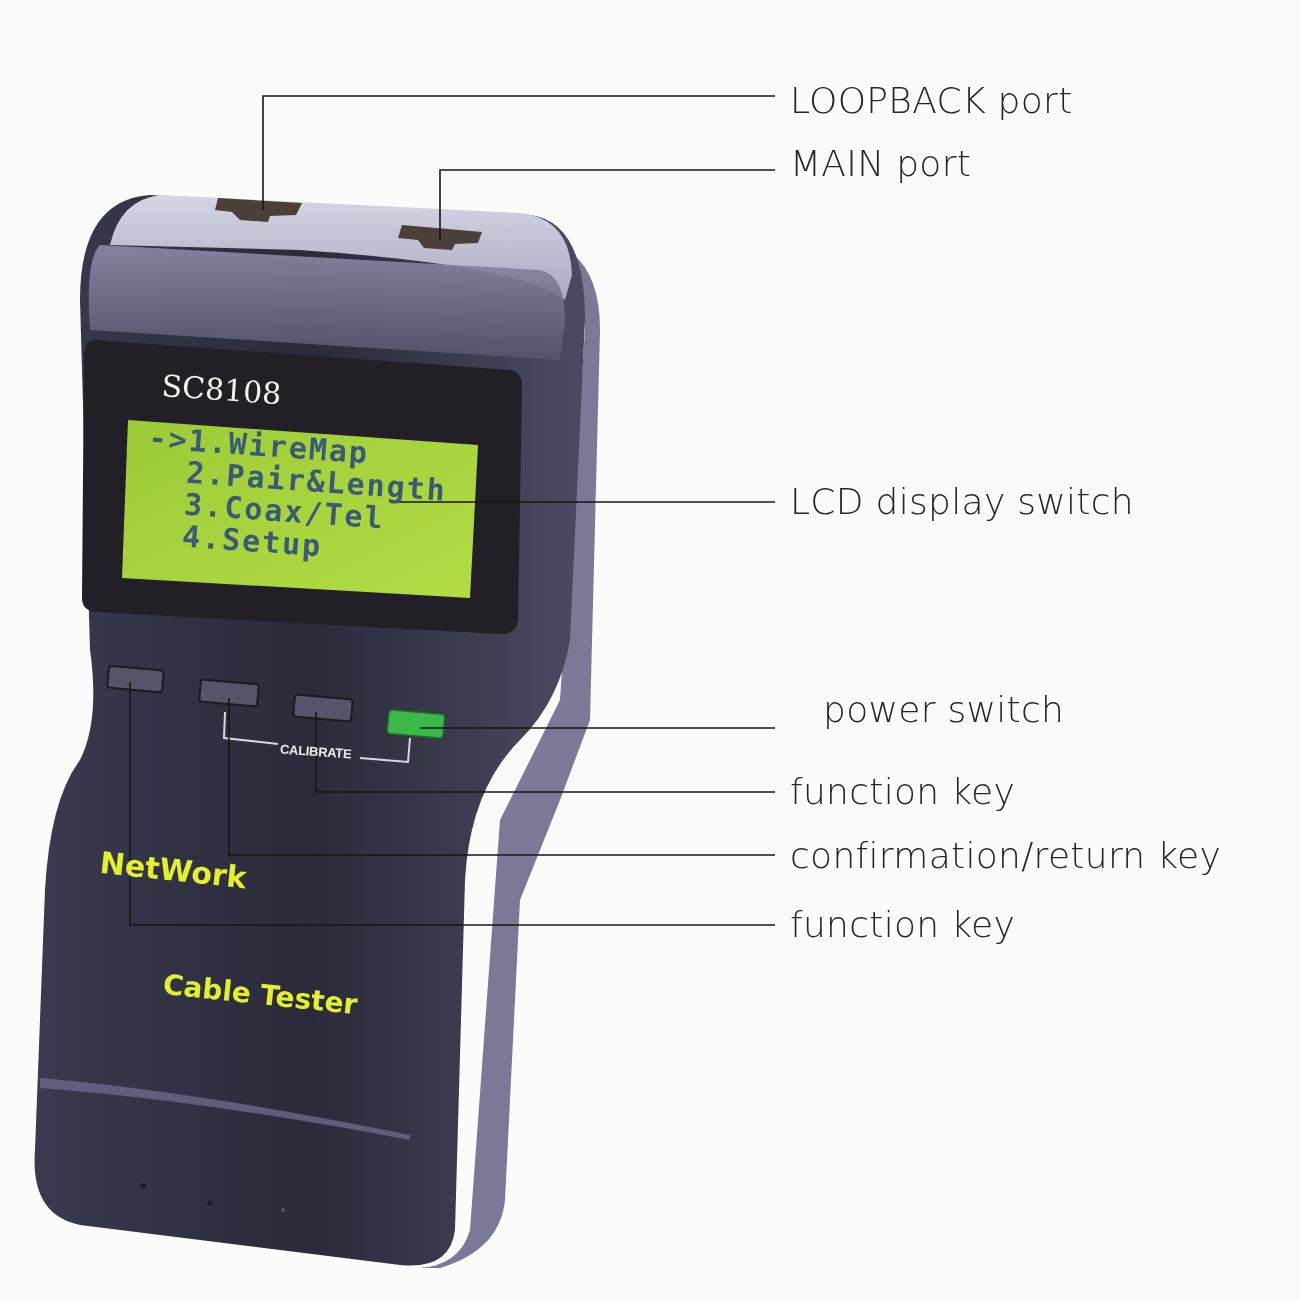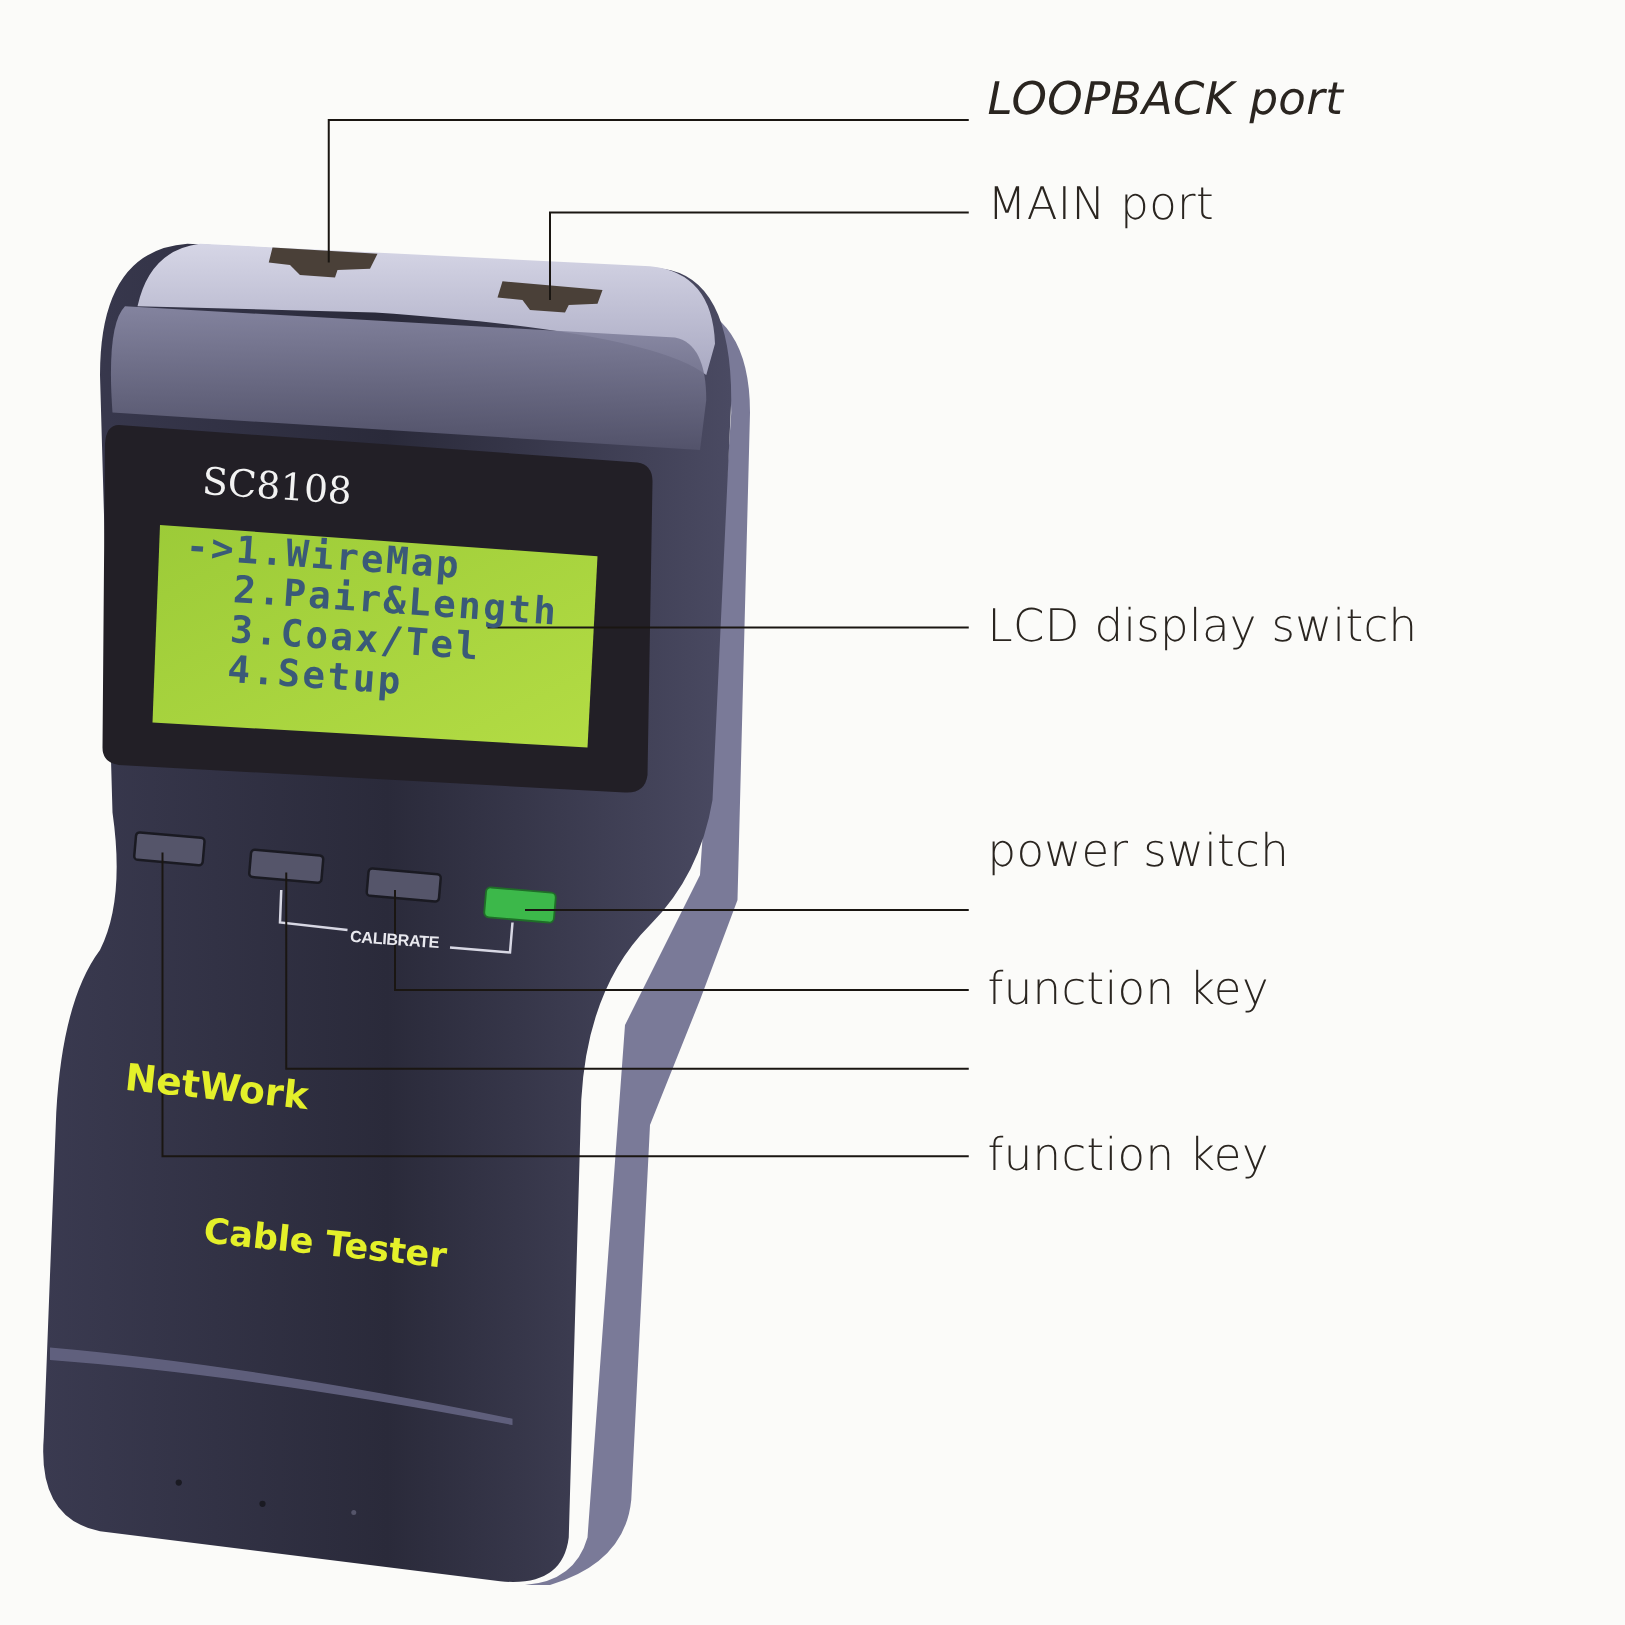--- a/index.html
+++ b/index.html
@@ -113,19 +113,20 @@
   <div class="brand" style="left:102px;top:845px;font-size:30px;transform:rotate(6deg);transform-origin:left top;">NetWork</div>
   <div class="brand" style="left:165px;top:968px;font-size:28px;transform:rotate(6deg);transform-origin:left top;">Cable Tester</div>
 
   <div style="position:absolute;left:215px;top:196px;width:90px;height:28px;"></div>
   <div style="position:absolute;left:398px;top:223px;width:88px;height:28px;"></div>
   <div style="position:absolute;left:106px;top:665px;width:60px;height:30px;"></div>
   <div style="position:absolute;left:198px;top:679px;width:62px;height:30px;"></div>
   <div style="position:absolute;left:292px;top:694px;width:62px;height:30px;"></div>
   <div style="position:absolute;left:386px;top:709px;width:60px;height:32px;"></div>
 
-  <div class="label" style="top:62px;font-style:italic;">LOOPBACK port</div>
+  <div class="label" style="top:83px;">LOOPBACK port</div>
   <div class="label" style="top:146px;">MAIN port</div>
   <div class="label" style="top:484px;">LCD display switch</div>
-  <div class="label" style="top:664px;">power switch</div>
+  <div class="label" style="top:692px;margin-left:33px;">power switch</div>
   <div class="label" style="top:774px;">function key</div>
+  <div class="label" style="top:838px;">confirmation/return key</div>
   <div class="label" style="top:907px;">function key</div>
 </div>
 
 </body></html>

